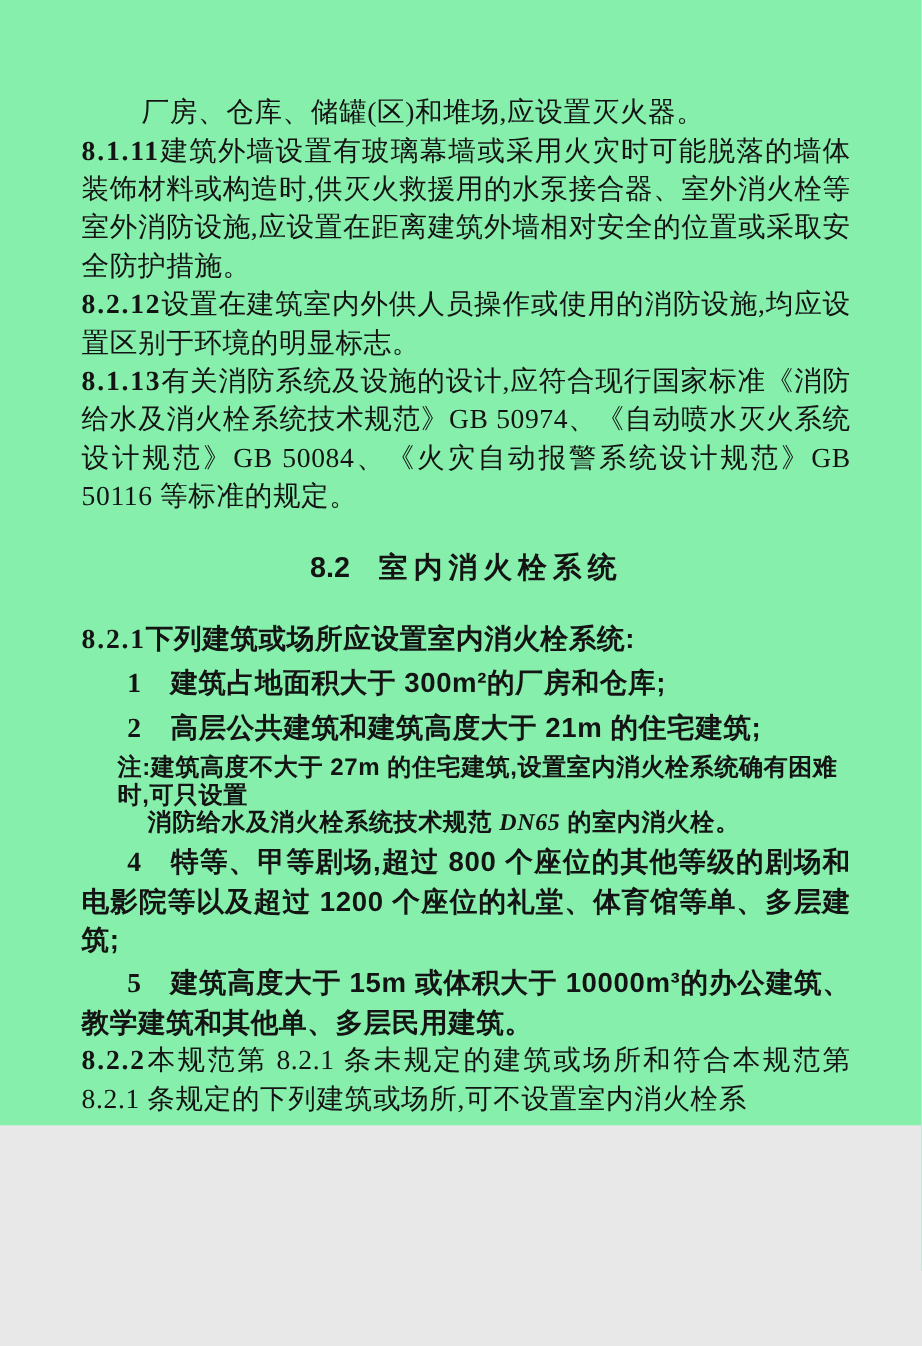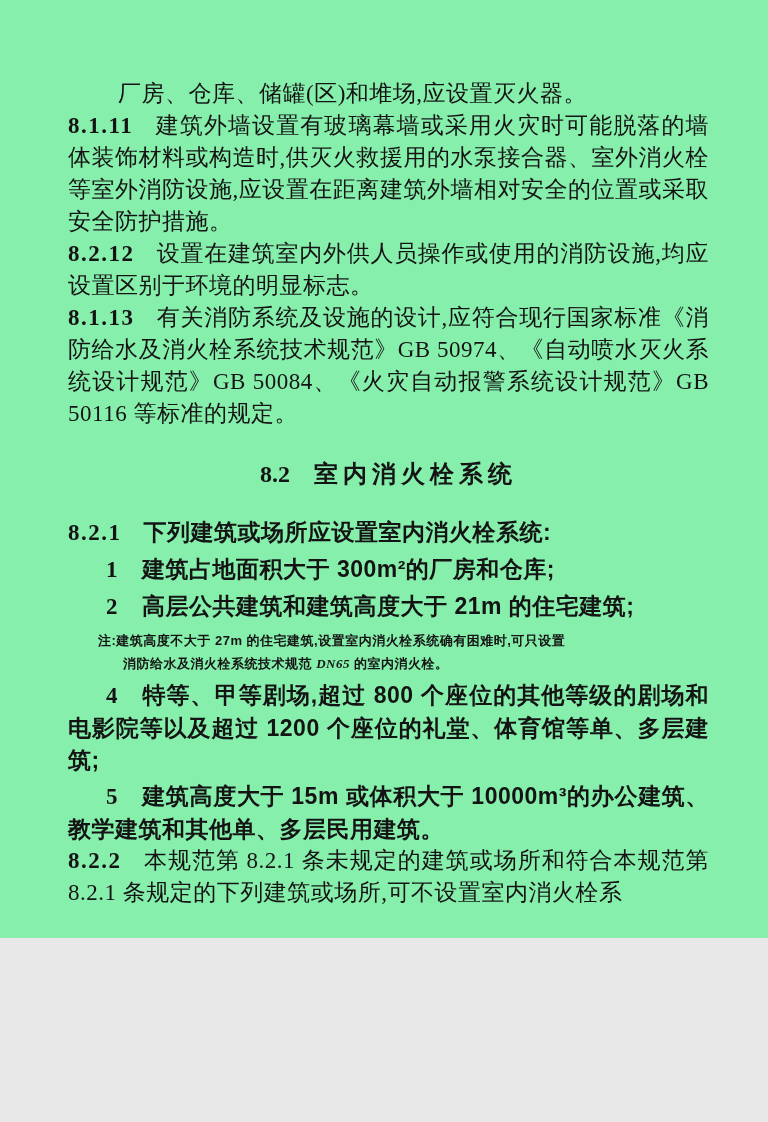--- a/index.html
+++ b/index.html
@@ -28,35 +28,34 @@
     font-size: 23px;
     line-height: 32px;
     letter-spacing: 0.5px;
     text-align: justify;
   }
   .para.cont {
     text-indent: 50px;
   }
   .cnum {
     font-weight: bold;
-    margin-right: 22px;
     letter-spacing: 1.5px;
     white-space: nowrap;
   }
   .heading {
     margin: 28px 0 26px 0;
     font-size: 24px;
     line-height: 32px;
     font-weight: bold;
     text-align: center;
     font-family: "Liberation Sans", "DejaVu Sans", sans-serif;
   }
   .heading .hnum {
     margin-right: 24px;
-    font-family: Liberation Serif, serif;
+    font-family: Liberation Sans, sans-serif;
   }
   .heading .htitle {
     letter-spacing: 5px;
   }
   .mandatory {
     font-weight: bold;
     font-family: "Liberation Sans", "DejaVu Sans", sans-serif;
   }
   .mandatory .cnum, .mandatory .inum {
     font-family: "Liberation Serif", "DejaVu Serif", serif;
@@ -64,21 +63,21 @@
   .item {
     text-indent: 38px;
     margin-top: 4px;
   }
   .inum {
     font-weight: bold;
     margin-right: 24px;
   }
   .note {
     margin: 6px 0 4px 30px;
-    font-size: 13px;
+    font-size: 20px;
     line-height: 23px;
     font-weight: bold;
     font-family: "Liberation Sans", "DejaVu Sans", sans-serif;
     letter-spacing: 0.5px;
   }
   .note .note-line2 {
     padding-left: 25px;
   }
   .note .dn-code {
     font-style: italic;

